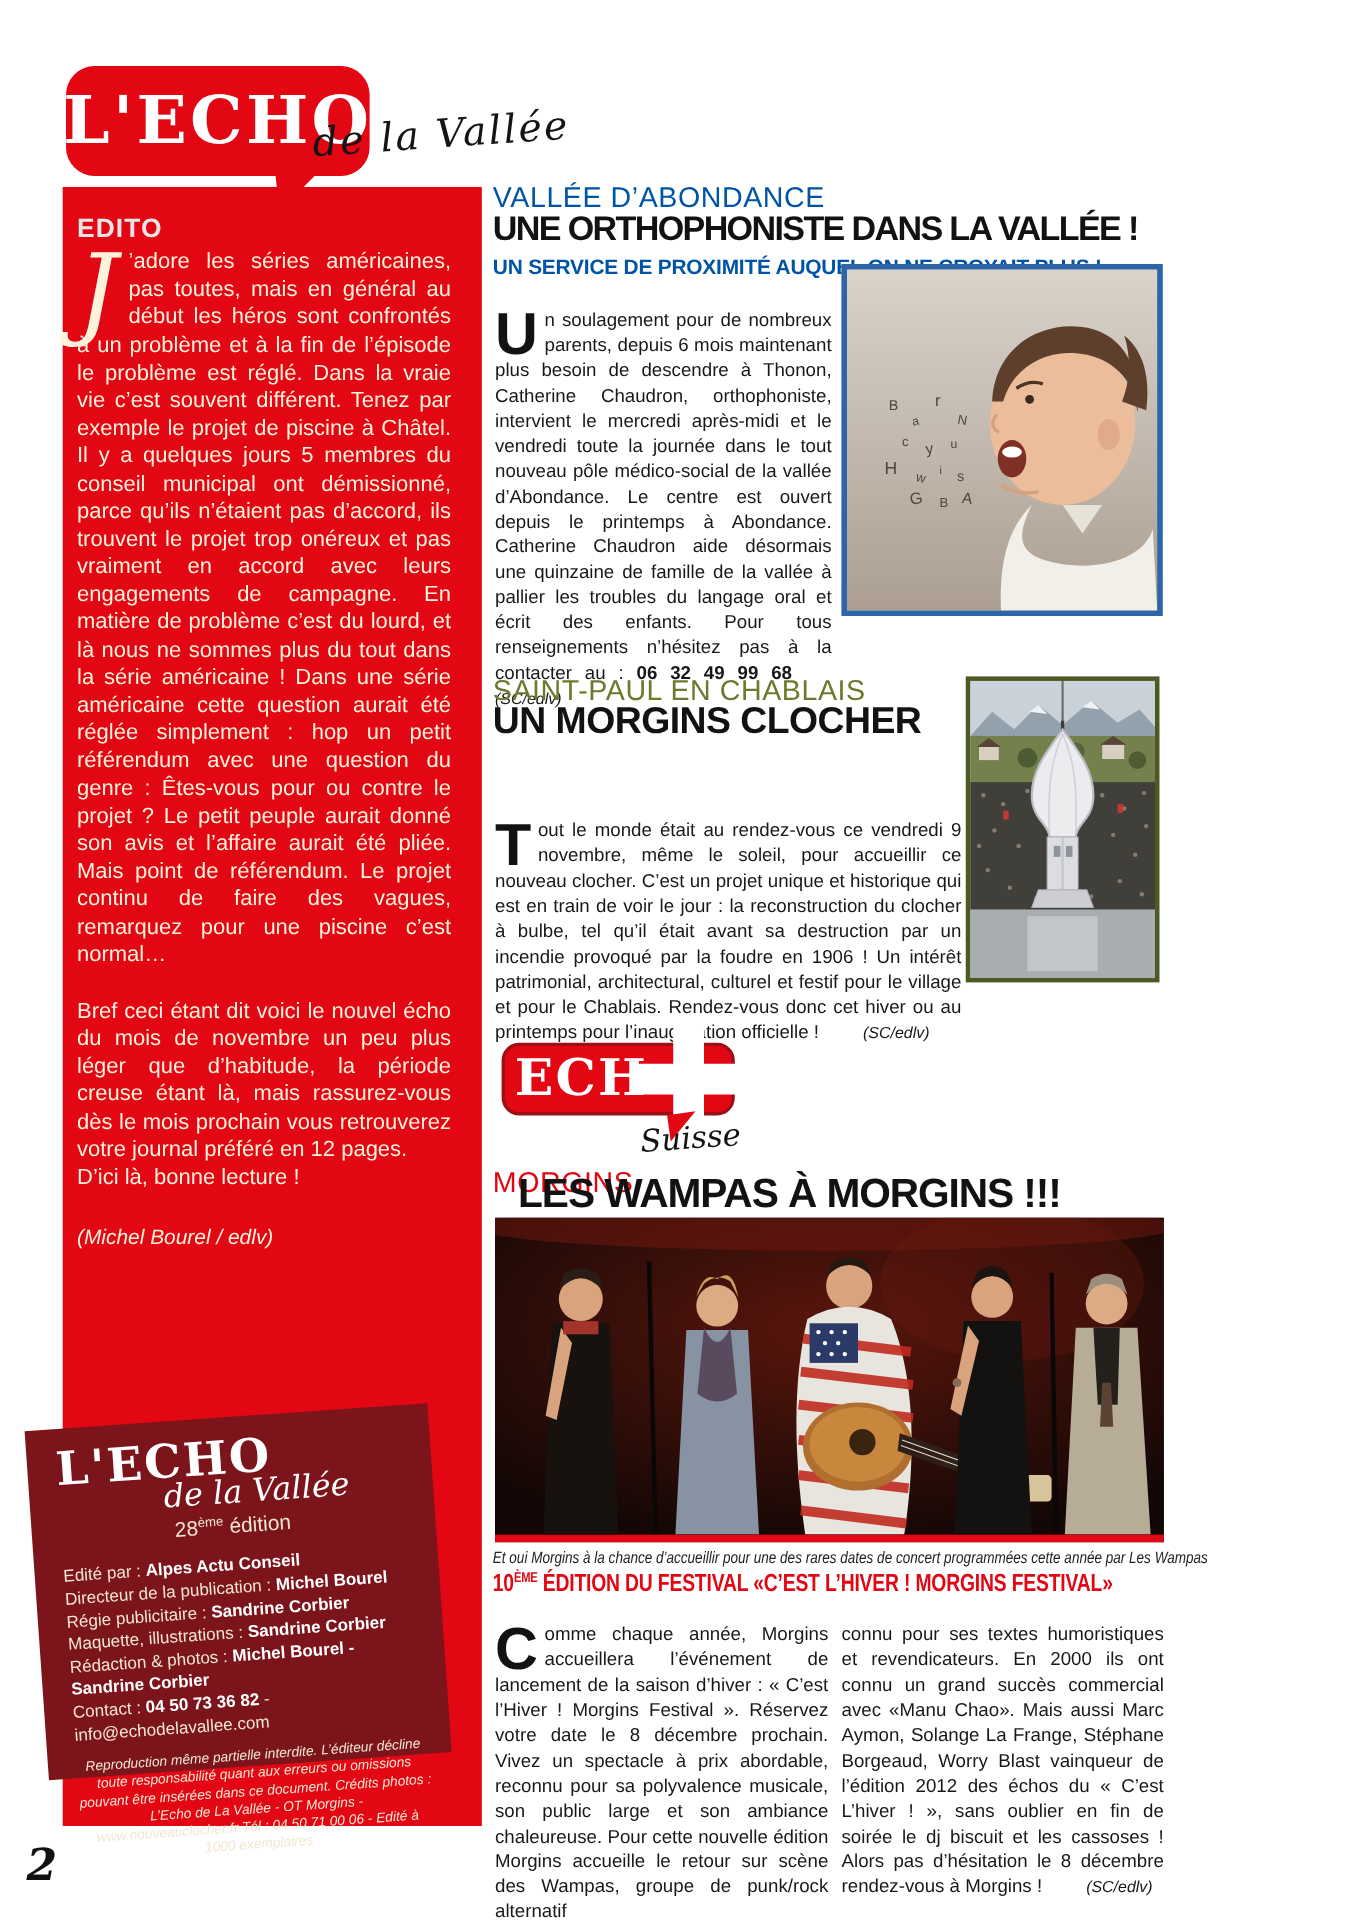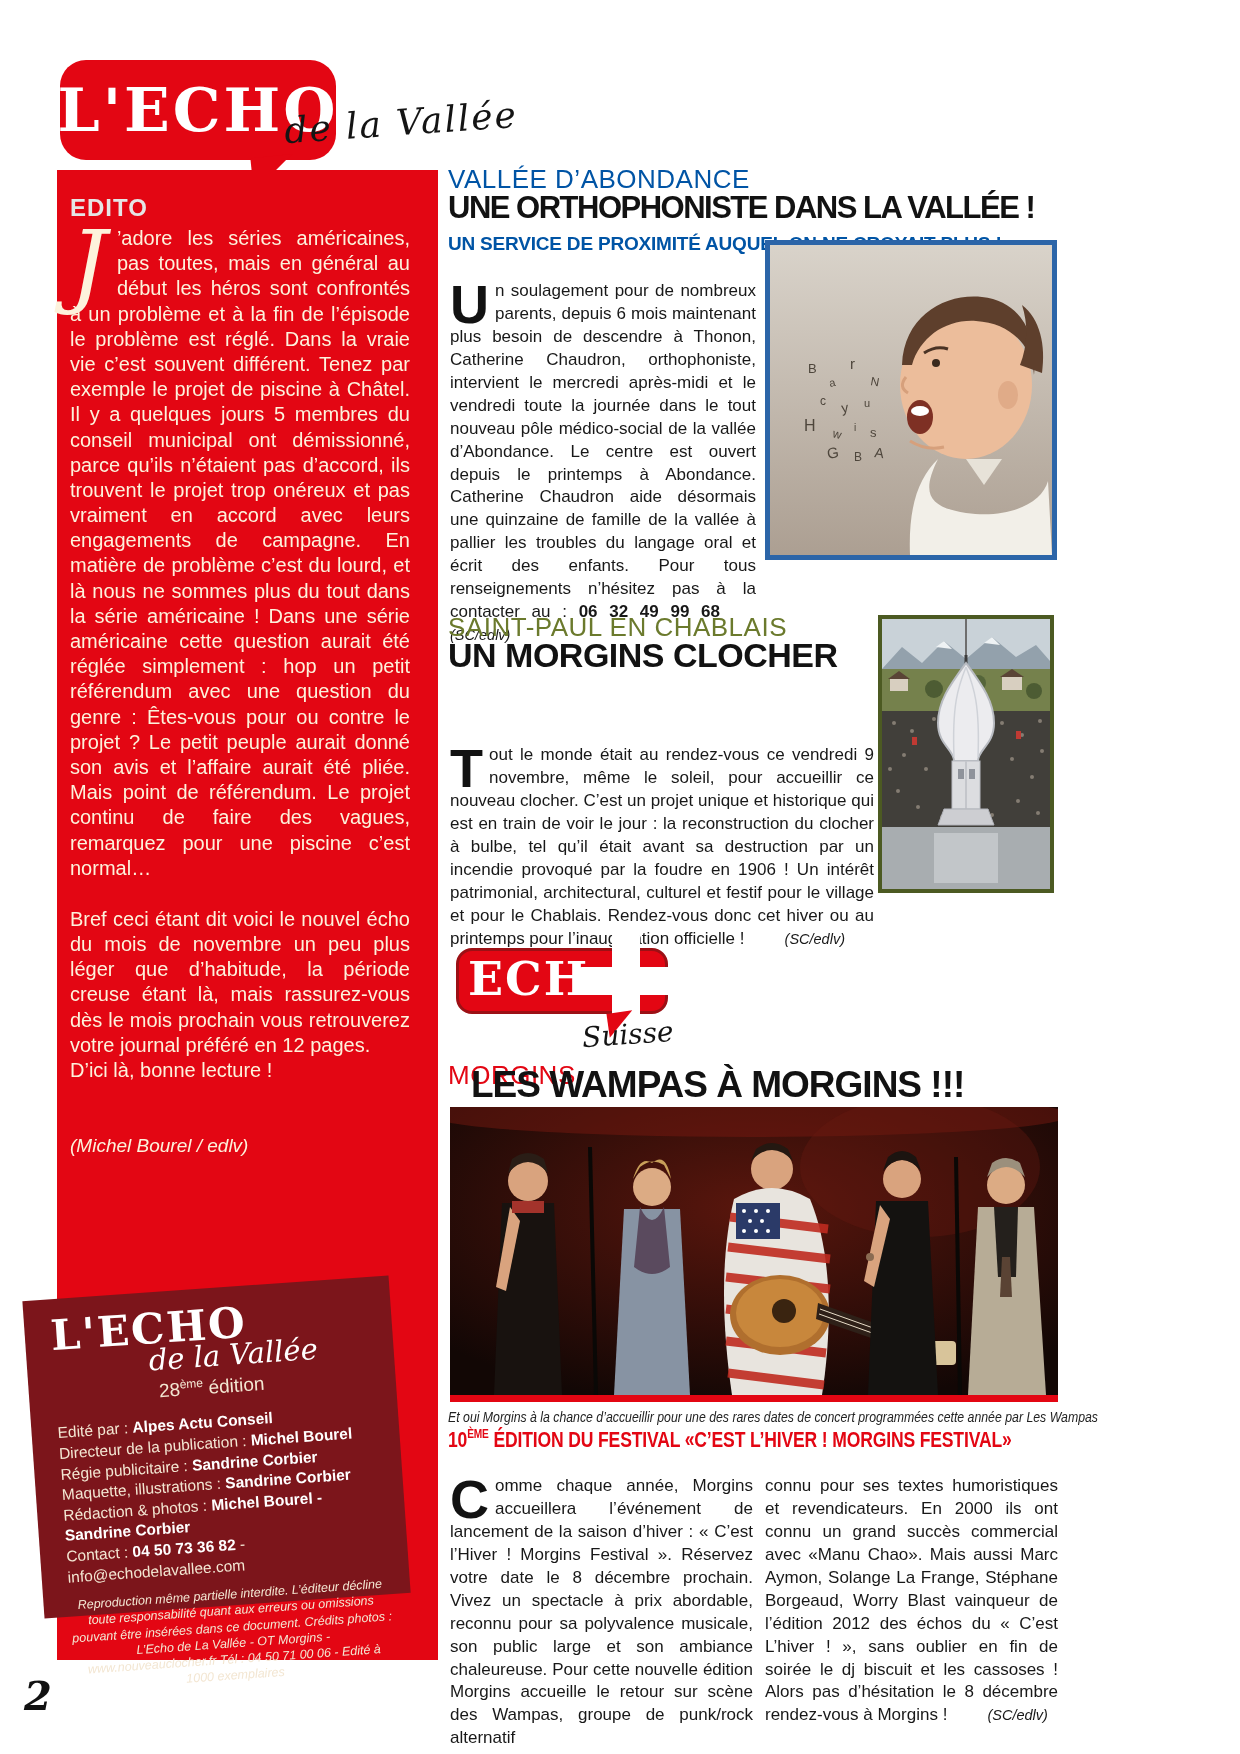--- a/index.html
+++ b/index.html
@@ -17,21 +17,21 @@
 
   
   .sidebar{position:absolute;left:57px;top:170px;width:381px;height:1490px;background:#e30613;box-sizing:border-box;
            padding:24px 28px 0 13px;color:#fdf2dc;}
   .edito-label{font-weight:bold;font-size:24px;color:#e5e5e5;letter-spacing:1px;margin-bottom:4px;}
   .edito-p{margin:0;font-size:20px;line-height:1.26;text-align:justify;}
   .edito-p + .edito-p{margin-top:26px;}
   .edito-p.nosp{margin-top:0;}
   .dc-j{float:left;font-family:"DejaVu Serif",serif;font-style:italic;font-weight:normal;
         font-size:92px;line-height:62px;margin:8px 10px 2px 0;color:#fdf2dc;}
-  .edito-credit{margin-top:52px;font-style:italic;font-size:19px;}
+  .edito-credit{margin-top:32px;font-style:italic;font-size:19px;}
 
   
   .credits-box{position:absolute;left:33px;top:1288px;width:367px;height:318px;background:#7c151b;
                transform:rotate(-4deg);box-sizing:border-box;padding:16px 20px 0 26px;color:#f3e6d2;}
   .cb-logo{font-family:"DejaVu Serif",serif;font-weight:bold;font-size:42px;color:#fff;letter-spacing:2px;line-height:1;}
   .cb-script{font-family:"DejaVu Serif",serif;font-style:italic;font-size:29px;color:#fff;margin:-4px 0 0 96px;line-height:1;}
   .cb-edition{margin:4px 0 0 104px;font-size:19px;}
   .cb-edition sup{font-size:12px;}
   .cb-lines{margin-top:14px;font-size:15.5px;line-height:1.33;}
   .cb-line b{color:#ffffff;}

